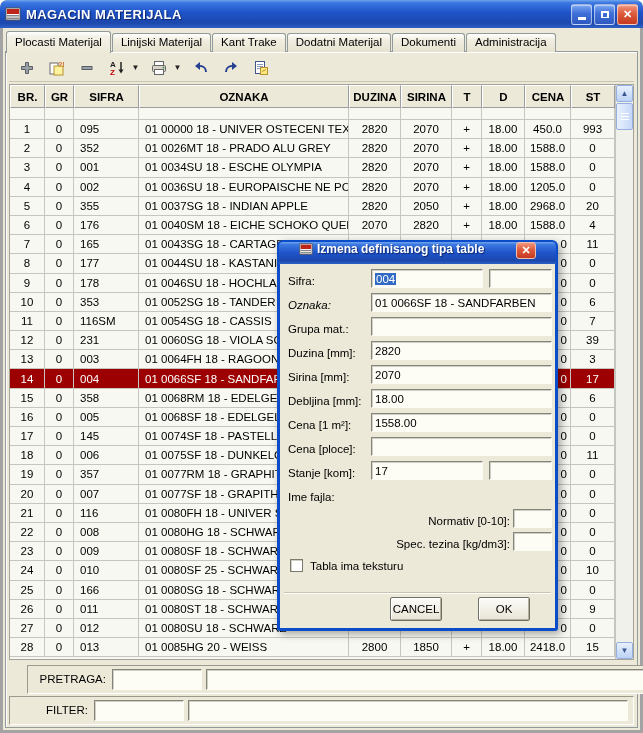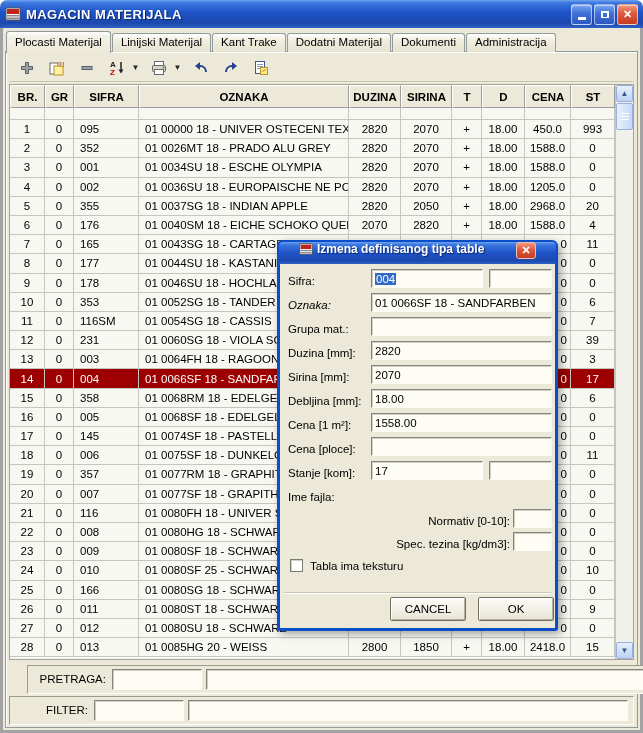--- a/index.html
+++ b/index.html
@@ -84,21 +84,21 @@
   .dlabel.r{left:60px;width:170px;text-align:right;}
   .din{position:absolute;height:19px;}
   .din.wide{left:91px;width:181px;}
   .din.half{left:91px;width:112px;}
   .din.side{left:209px;width:63px;}
   .din.small{left:233px;width:39px;}
   .selhl{background:#316AC5;color:#fff;padding:0 1px;}
   .chk{position:absolute;left:10px;width:13px;height:13px;background:#fff;
     border:1px solid #7A7A6E;box-shadow:inset 1px 1px 0 #CFCFC4;}
   .chklabel{position:absolute;left:30px;height:14px;line-height:14px;color:#000;}
-  .dbtn{position:absolute;width:76px;height:24px;font-size:11.5px;color:#000;text-align:center;line-height:22px;
+  .dbtn{position:absolute;width:52px;height:24px;font-size:11.5px;color:#000;text-align:center;line-height:22px;
     background:linear-gradient(180deg,#FDFCF9,#E8E5D6);border:1px solid #6F6F64;border-radius:2px;
     box-shadow:inset 1px 1px 0 #FFFFFF, inset -1px -1px 0 #B4B09C;}
   .sep-line{position:absolute;left:4px;right:4px;top:328px;height:2px;
     border-top:1px solid #C9C5B2;border-bottom:1px solid #fff;}
   .appicon{width:16px;height:16px;flex:0 0 auto;}
 </style>
 </head>
 <body>
 
 <div class="window">

